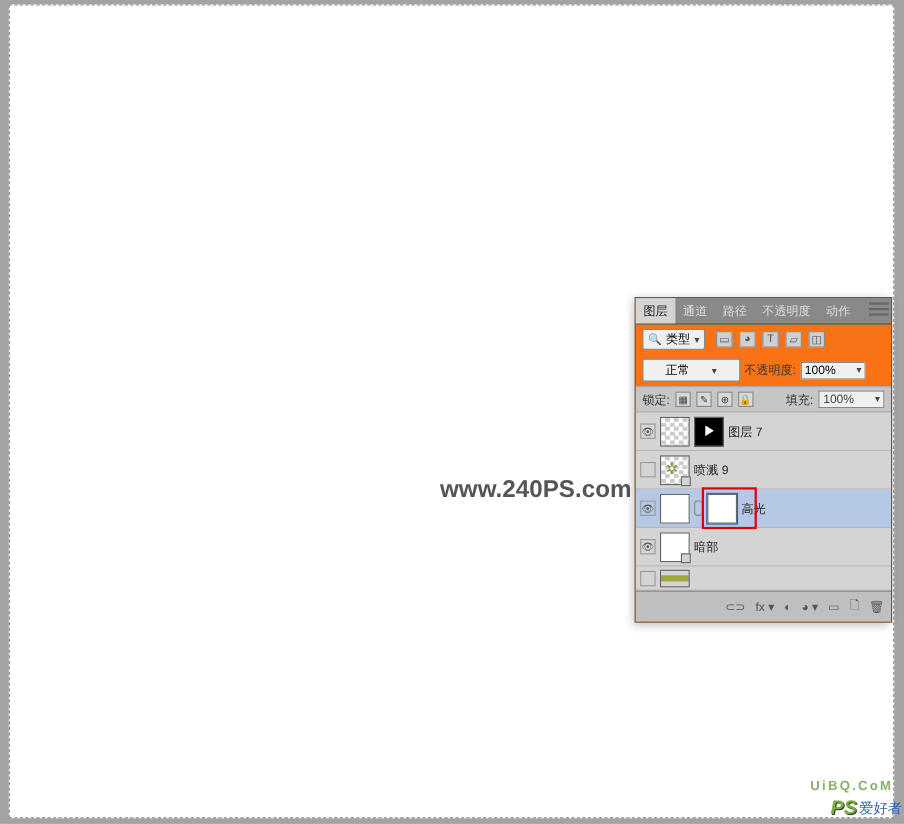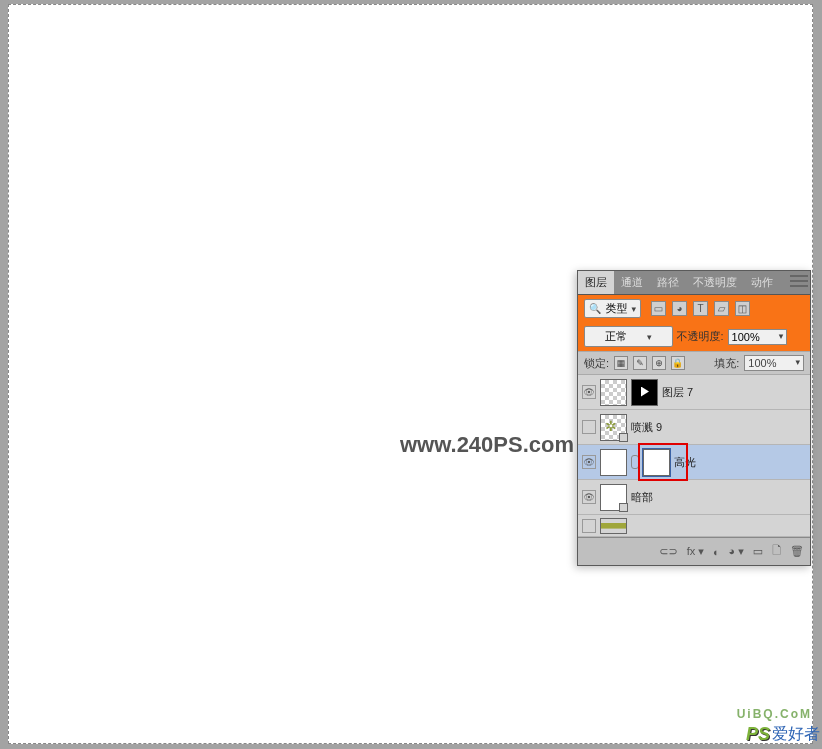--- a/index.html
+++ b/index.html
@@ -35,21 +35,21 @@
 .thumb.whit{background:#fff;}
 .thumb.greenstrip{background:linear-gradient(#9fa63a,#9fa63a) center/100% 40% no-repeat #d4d4d4;}
 .corner{position:absolute;right:-2px;bottom:-2px;width:9px;height:9px;background:#d4d4d4;border:1px solid #666;}
 .link{width:8px;height:14px;border:1px solid #888;border-radius:3px;}
 .lname{color:#222;text-align:right;}
 .redbox{position:absolute;border:2px solid #e00000;pointer-events:none;}
 .footer{background:#bfbfbf;border-top:1px solid #888;padding:4px 6px;display:flex;align-items:center;gap:9px;color:#555;justify-content:flex-end;font-size:11px;}
 .footer span{cursor:pointer;}
 .logo{position:absolute;right:2px;bottom:4px;display:flex;align-items:center;gap:2px;}
 .logo .ps{font-weight:700;font-size:18px;font-style:italic;color:#7db23a;text-shadow:1px 1px 0 #333;}
-.logo .zh{font-size:16px;color:#3066b5;font-family:KaiTi,serif;}
+.logo .zh{font-size:13px;color:#3066b5;font-family:KaiTi,serif;}
 .logo2{position:absolute;right:10px;bottom:28px;font-size:12px;font-weight:800;color:#86b26b;letter-spacing:2px;}
 .burst{color:#8a9a3a;font-size:14px;}
 </style>
 </head>
 <body>
 
 <div class="canvas"></div>
 <div class="wm">www.240PS.com</div>
 
 <div class="panel">

